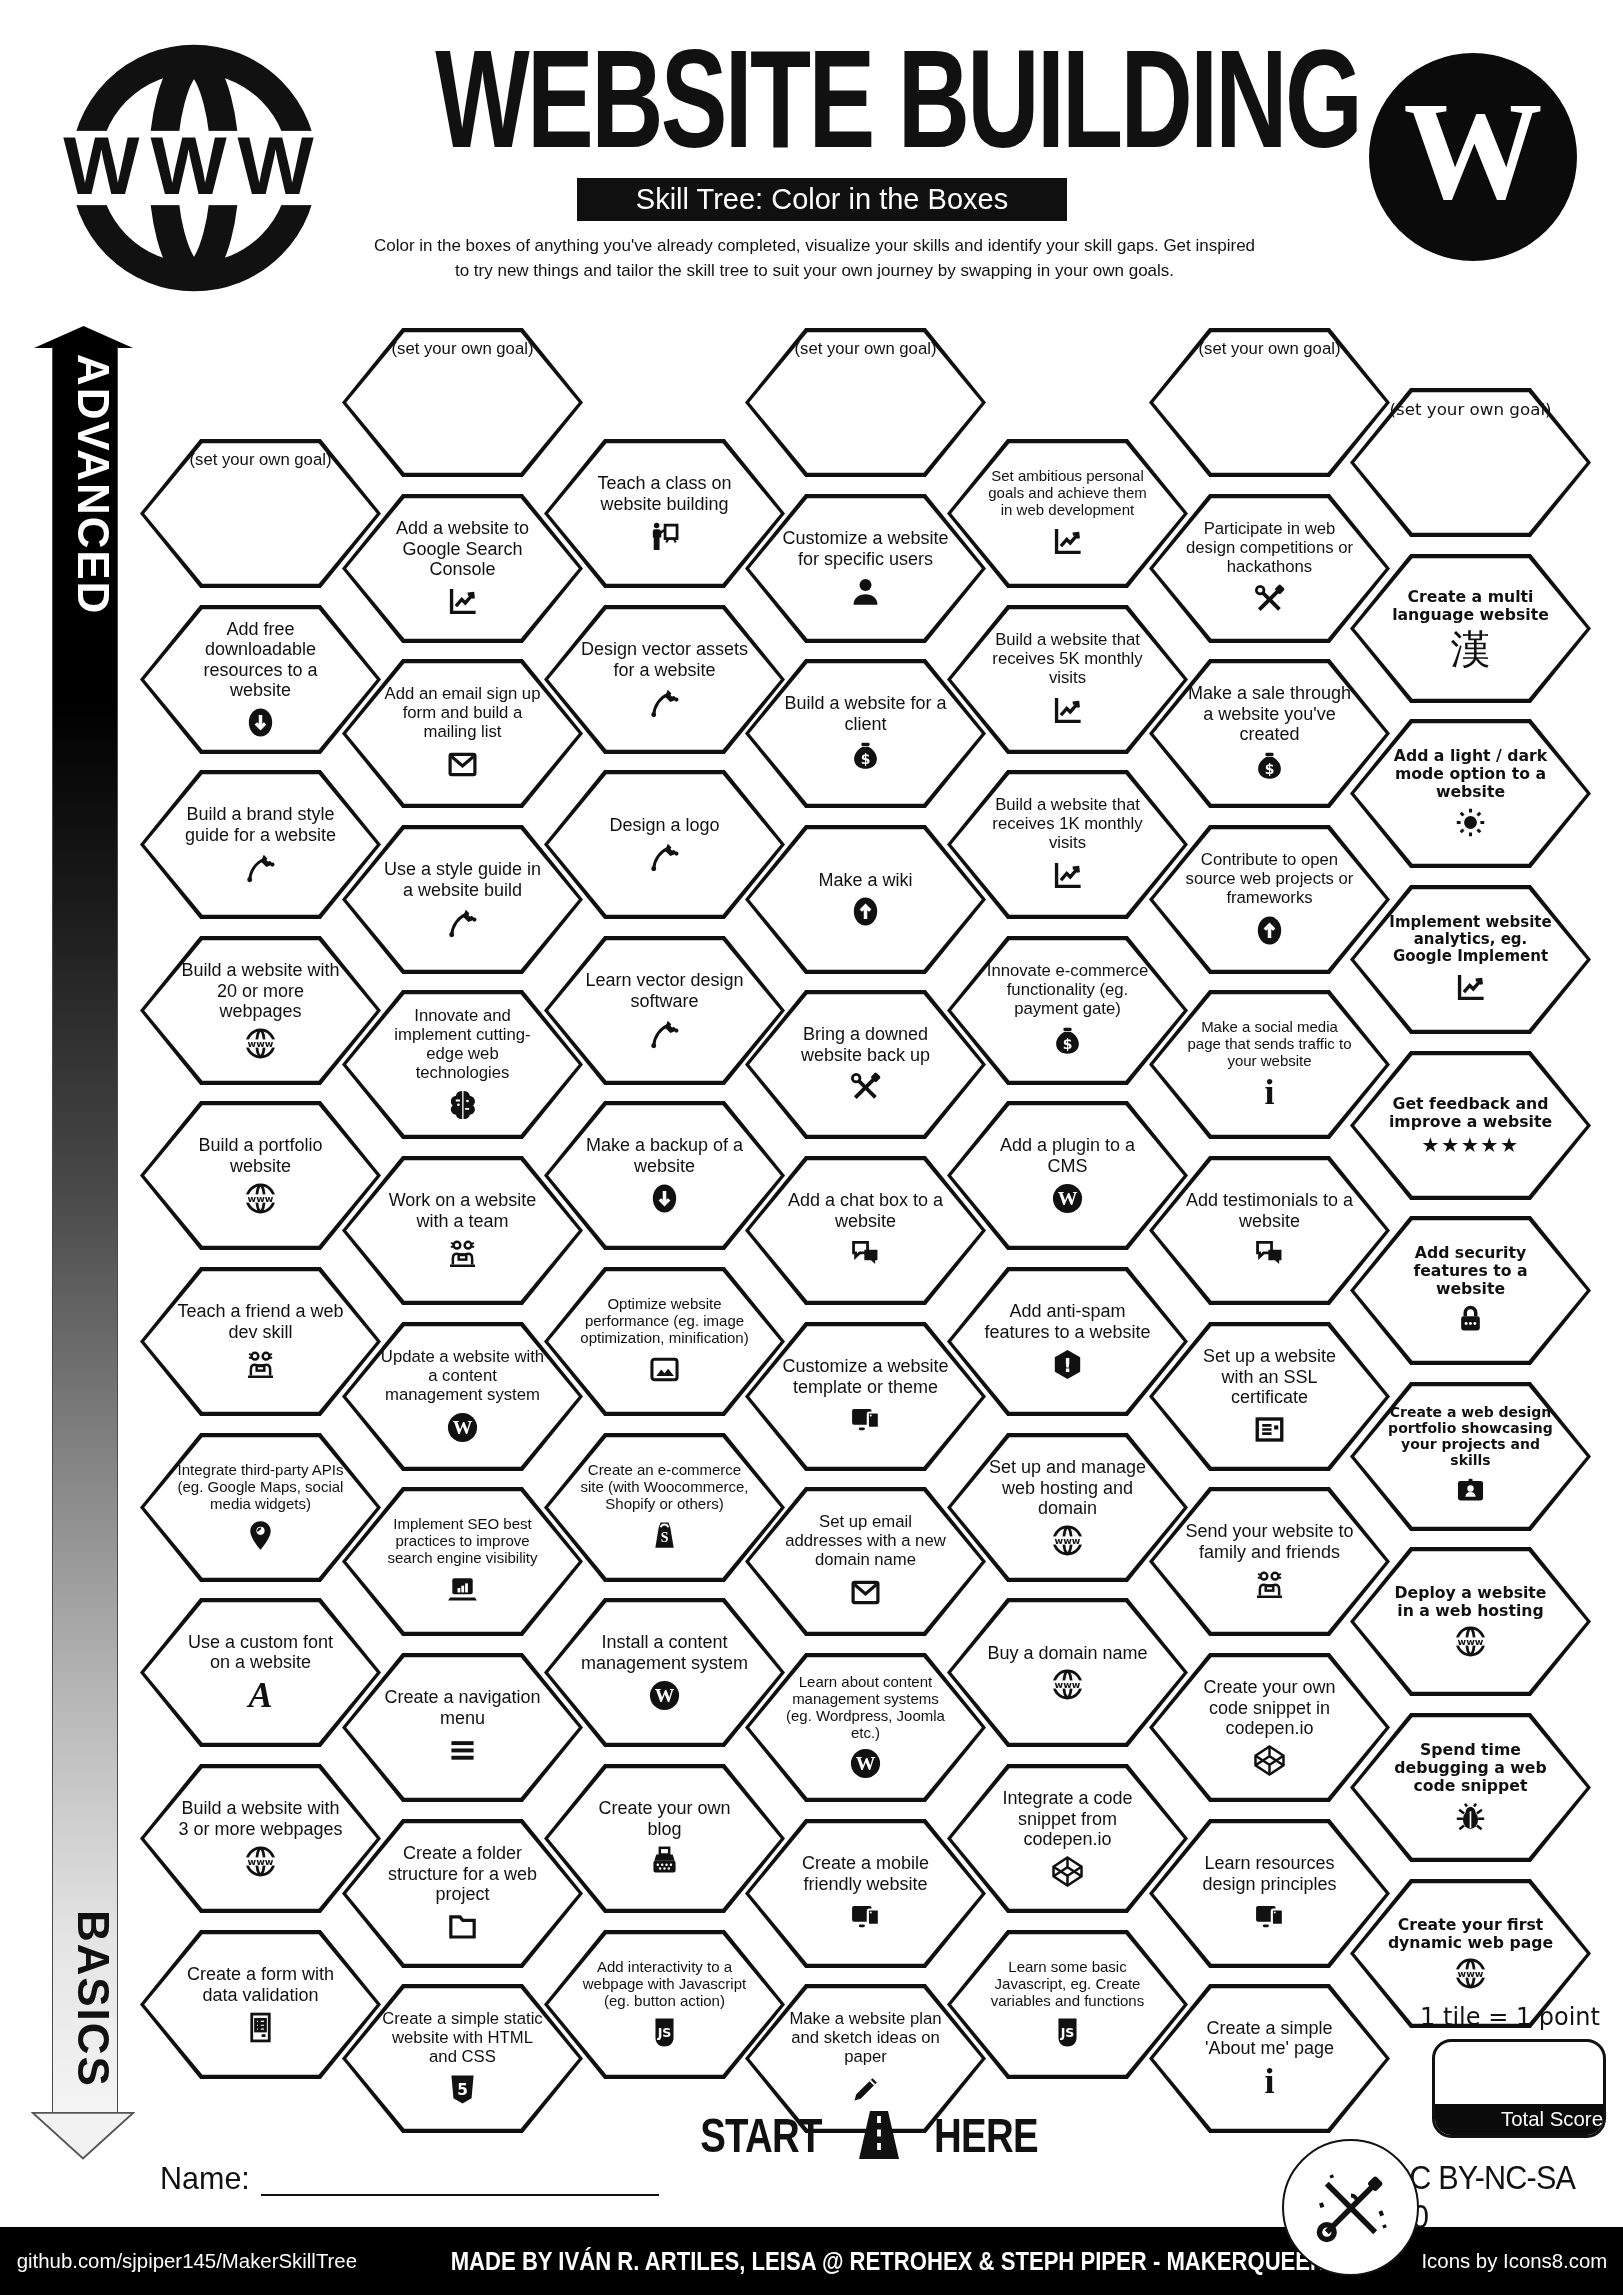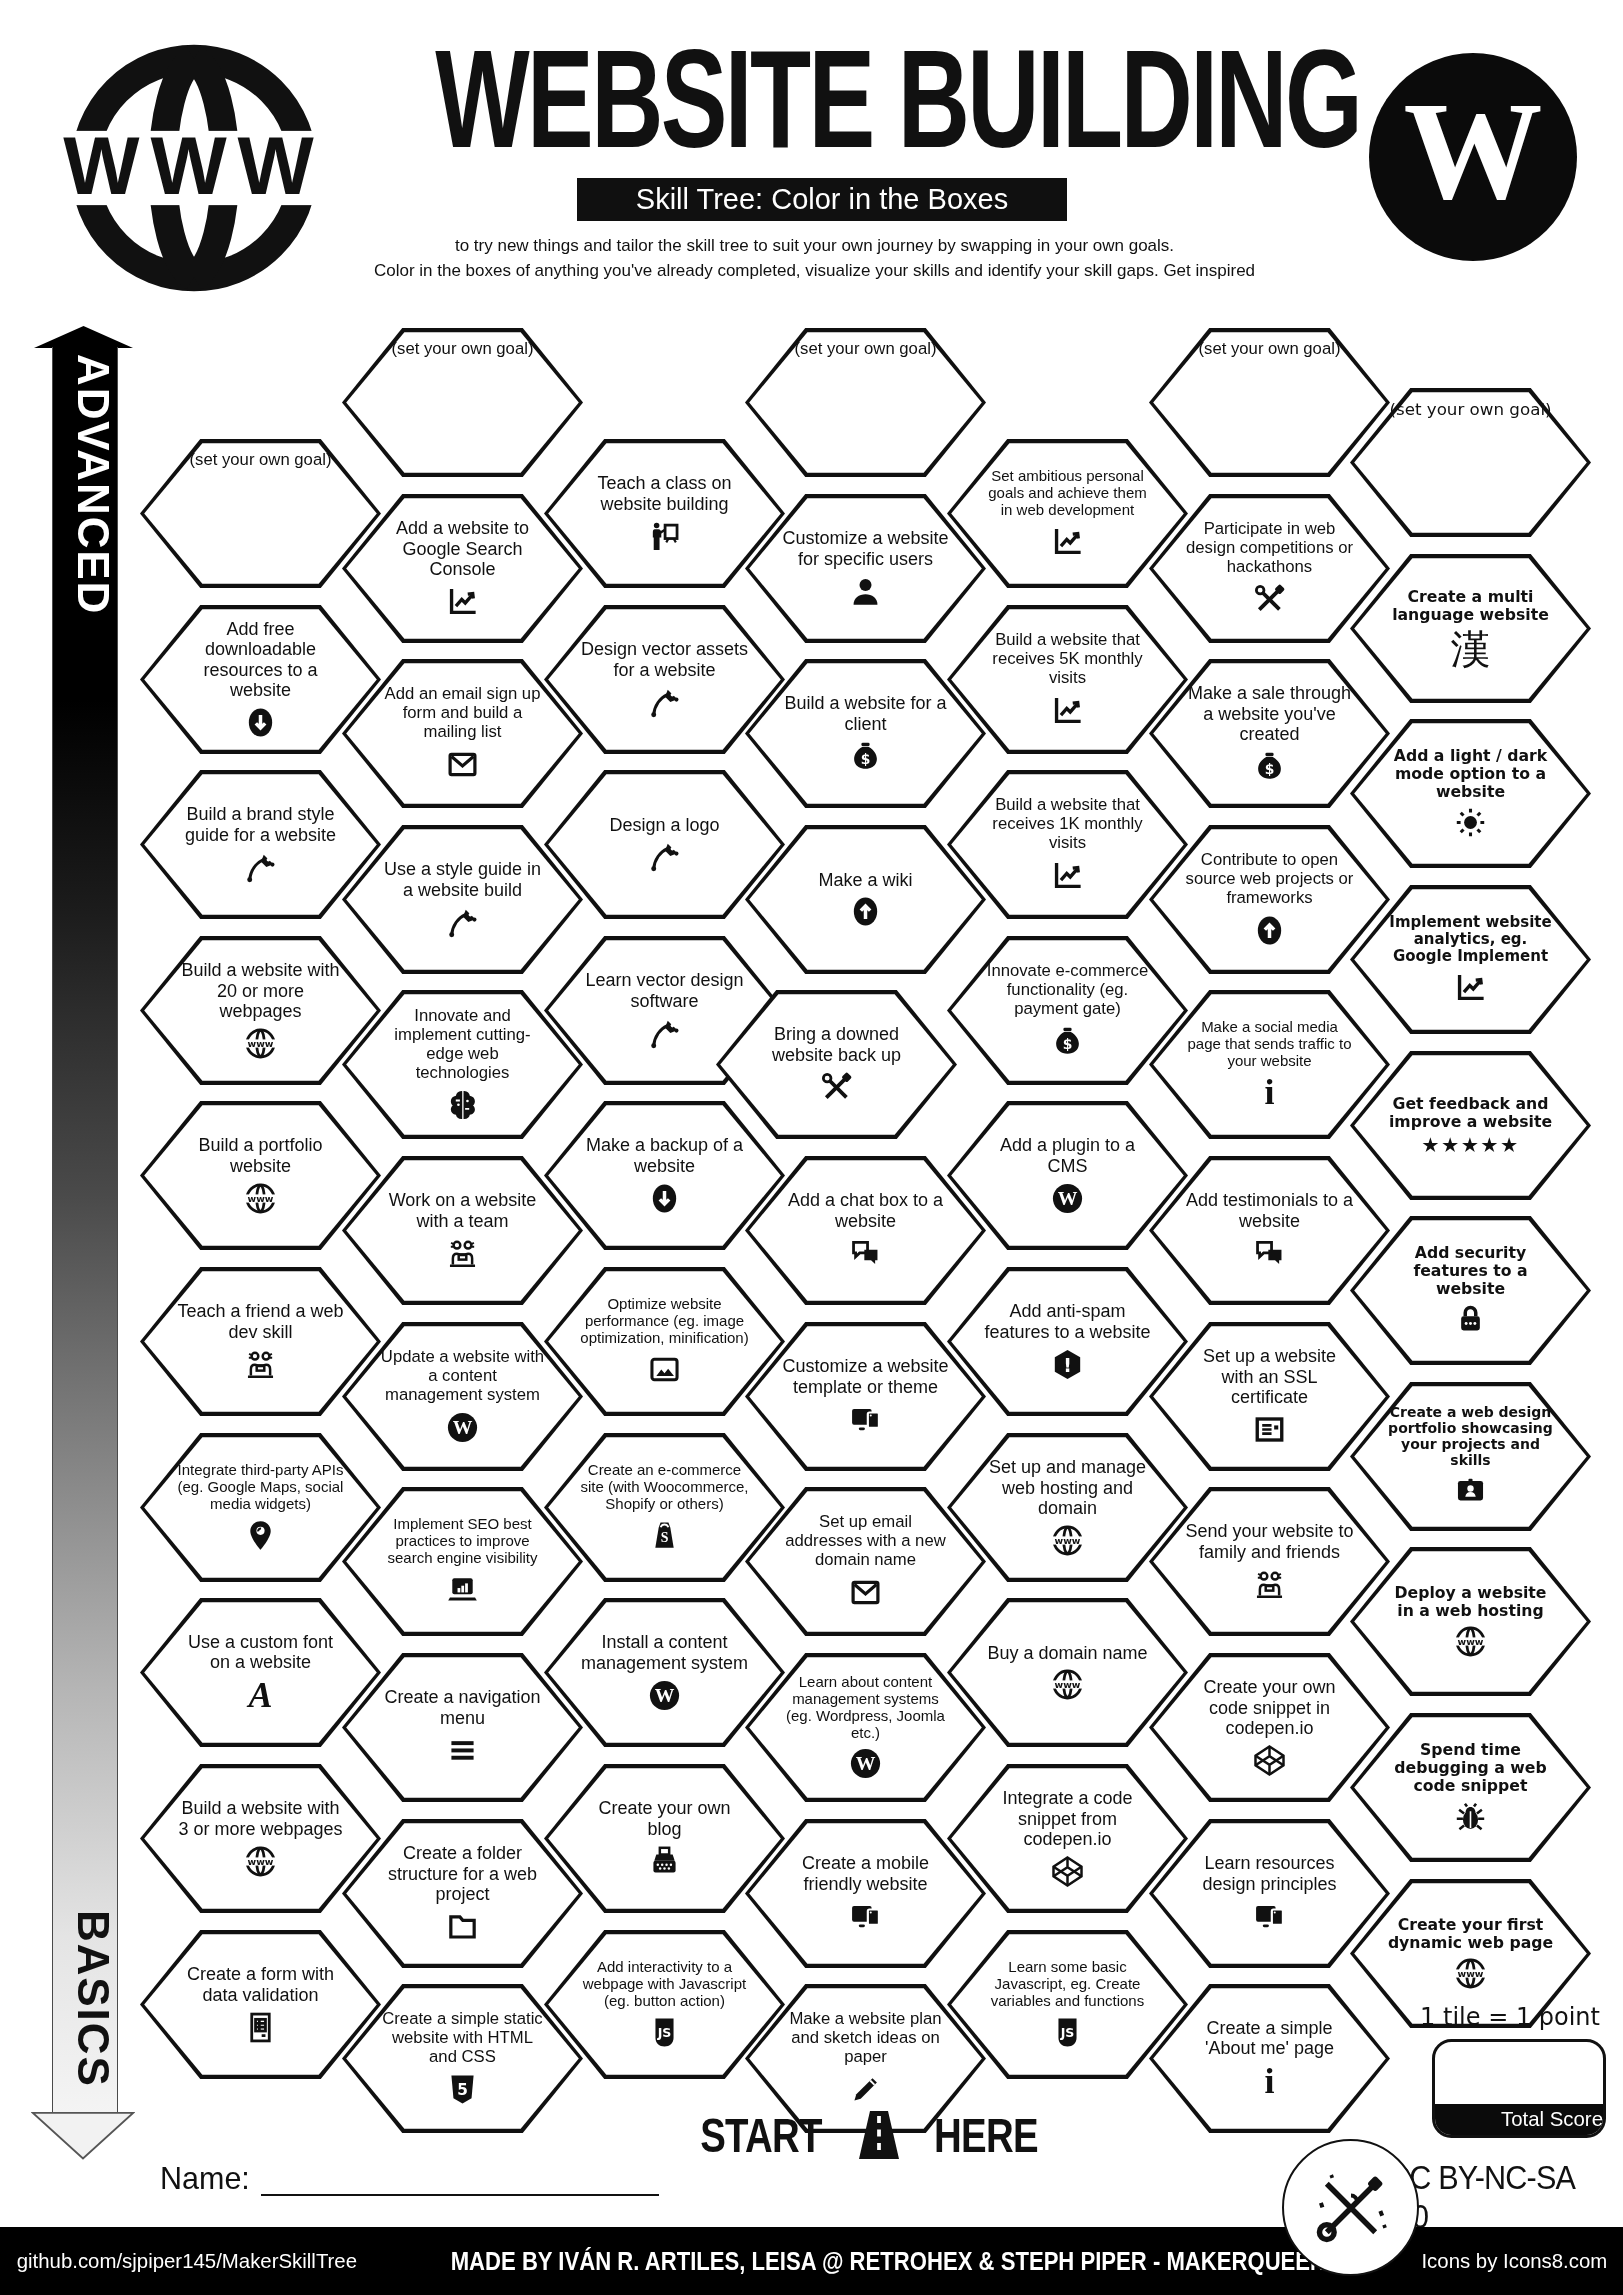--- a/index.html
+++ b/index.html
@@ -97,22 +97,22 @@
         </g>
         <rect x="0.6" y="8.6" width="22.8" height="6.8" fill="#fff"></rect>
         <text x="12" y="14.4" text-anchor="middle" font-family="Liberation Sans,sans-serif" font-size="7.4" font-weight="bold" letter-spacing="1" fill="currentColor">WWW</text>
       </svg>
     </div>
   <div class="page-title">WEBSITE BUILDING</div>
   <div class="subtitle-banner">
     <span>Skill Tree: Color in the Boxes</span>
   </div>
   <div class="description">
+    <span style="display:block">Color in the boxes of anything you've already completed, visualize your skills and identify your skill gaps.  Get inspired</span>
     <span style="display:block">to try new things and tailor the skill tree to suit your own journey by swapping in your own goals.</span>
-    <span style="display:block">Color in the boxes of anything you've already completed, visualize your skills and identify your skill gaps.  Get inspired</span>
   </div>
   <div class="wp-logo">
     <span>W</span>
   </div>
 
   <div class="axis-head-top"></div>
   <div class="axis-shaft"></div>
   <div class="axis-head-bottom">
     <svg viewBox="0 0 224 104">
         <polygon points="4,2 220,2 112,100" fill="#f2f2f2" stroke="#555" stroke-width="4"></polygon>
@@ -621,21 +621,21 @@
         <div class="hex-content">
           <div class="hex-label">Make a wiki</div>
           <div class="icn">
             <svg viewBox="0 0 24 24">
               <ellipse cx="12" cy="12" rx="8" ry="9.6" fill="currentColor"></ellipse>
               <path d="M12 17.2v-9M8.8 11.4L12 8.2l3.2 3.2" stroke="#fff" stroke-width="2.4" fill="none"></path>
             </svg>
           </div>
         </div>
       </div>
-      <div class="hex" style="left: 716px; top: 990px;">
+      <div class="hex" style="left: 745px; top: 990px;">
         <div class="hex-bg"></div>
         <div class="hex-fill"></div>
         <div class="hex-content">
           <div class="hex-label">Bring a downed website back up</div>
           <div class="icn">
             <svg viewBox="0 0 24 24">
               <path d="M5 19L19 5" stroke="currentColor" stroke-width="2.6" fill="none"></path>
               <rect x="16.4" y="2.4" width="5.2" height="5.2" rx="1.2" transform="rotate(45 19 5)" fill="currentColor"></rect>
               <path d="M7.2 7.2l11.6 11.6" stroke="currentColor" stroke-width="2.6" fill="none"></path>
               <circle cx="5.6" cy="5.6" r="2.6" fill="none" stroke="currentColor" stroke-width="1.9"></circle>

